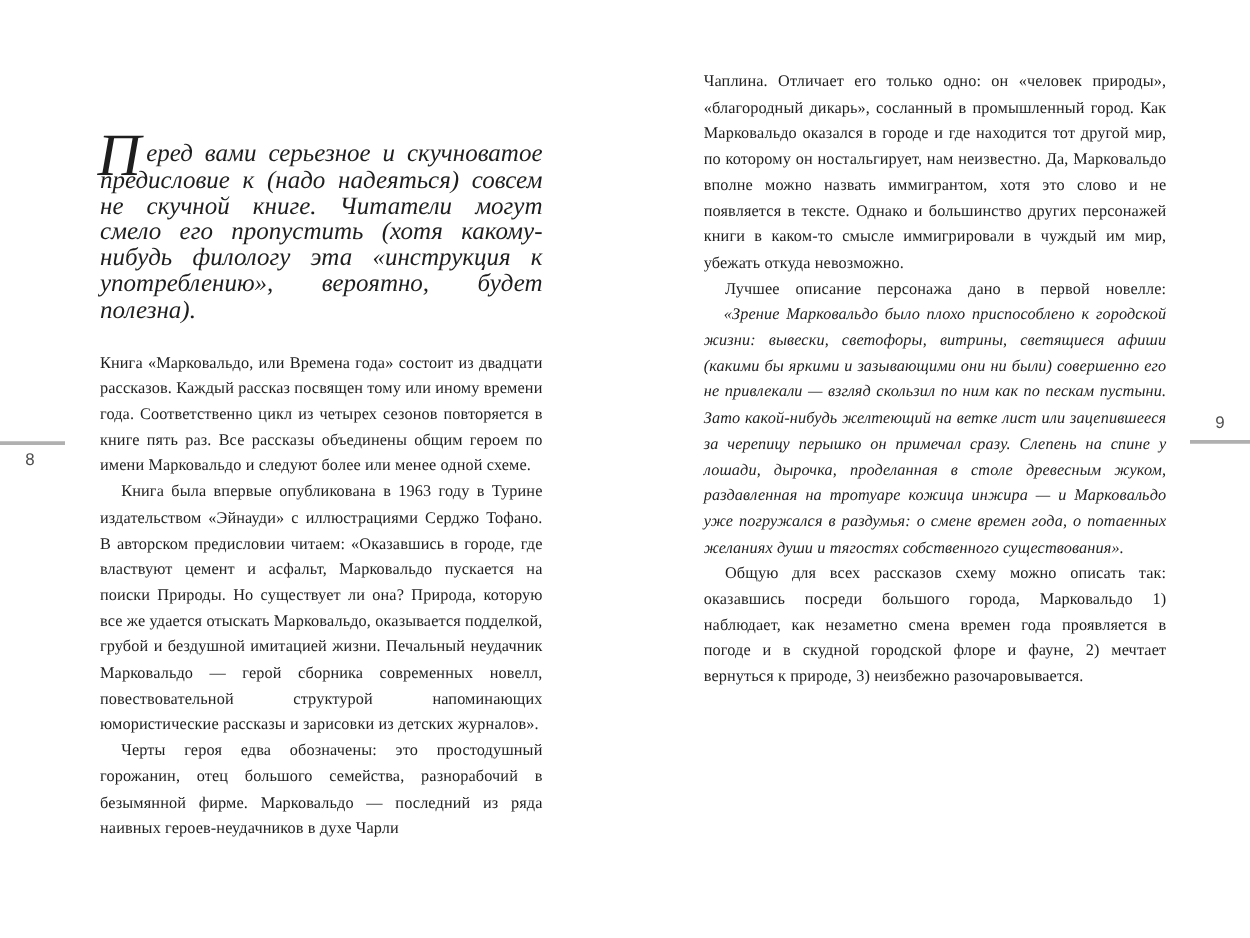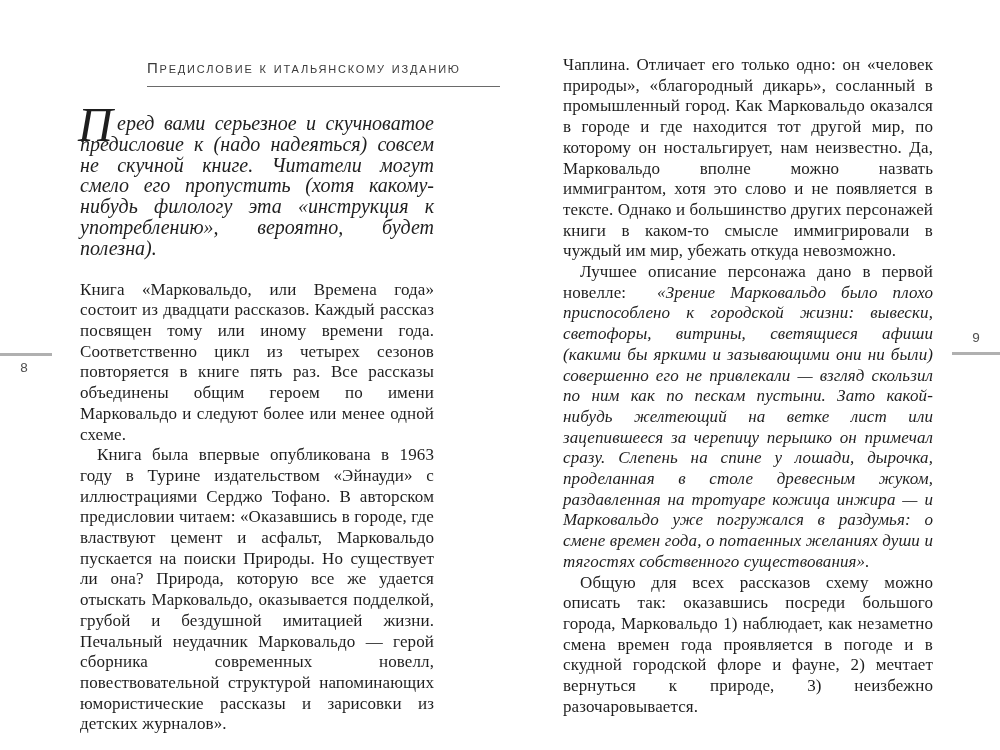--- a/index.html
+++ b/index.html
@@ -61,21 +61,21 @@
   .intro {
     margin: 113px 0 21px 0;
     font-style: italic;
     font-size: 20px;
     line-height: 20.8px;
     text-align: justify;
     text-indent: 37px;
   }
   .bp {
     margin: 0;
-    font-size: 17px;
+    font-size: 13px;
     line-height: 20.7px;
     text-align: justify;
     letter-spacing: 0.1px;
   }
   .ind { text-indent: 17px; }
   .quote-i { font-style: italic; margin-left: 16px; }
 
   
   .edge-rule {
     position: absolute;
@@ -93,29 +93,27 @@
     text-align: center;
   }
   .pnum-left  { left: 15px;  top: 360px; }
   .pnum-right { left: 967px; top: 330px; }
 </style>
 </head>
 <body>
 
 <div class="spread">
 
-  <div class="chapter-header">
-    <div class="chapter-title">Предисловие к итальянскому изданию</div>
-  </div>
 
   <div class="page-left">
     <span class="dropcap">П</span>
     <p class="intro">еред вами серьезное и скучноватое предисловие к (надо надеяться) совсем не скучной книге. Читатели могут смело его пропустить (хотя какому-нибудь филологу эта «инструкция к употреблению», вероятно, будет полезна).</p>
     <p class="bp">Книга «Марковальдо, или Времена года» состоит из двадцати рассказов. Каждый рассказ посвящен тому или иному времени года. Соответственно цикл из четырех сезонов повторяется в книге пять раз. Все рассказы объединены общим героем по имени Марковальдо и следуют более или менее одной схеме.</p>
     <p class="bp ind">Книга была впервые опубликована в 1963 году в Турине издательством «Эйнауди» с иллюстрациями Серджо Тофано. В авторском предисловии читаем: «Оказавшись в городе, где властвуют цемент и асфальт, Марковальдо пускается на поиски Природы. Но существует ли она? Природа, которую все же удается отыскать Марковальдо, оказывается подделкой, грубой и бездушной имитацией жизни. Печальный неудачник Марковальдо — герой сборника современных новелл, повествовательной структурой напоминающих юмористические рассказы и зарисовки из детских журналов».</p>
+    <p class="bp ind">Черты героя едва обозначены: это простодушный горожанин, отец большого семейства, разнорабочий в безымянной фирме. Марковальдо — последний из ряда наивных героев-неудачников в духе Чарли</p>
   </div>
 
   <div class="page-right">
     <p class="bp">Чаплина. Отличает его только одно: он «человек природы», «благородный дикарь», сосланный в промышленный город. Как Марковальдо оказался в городе и где находится тот другой мир, по которому он ностальгирует, нам неизвестно. Да, Марковальдо вполне можно назвать иммигрантом, хотя это слово и не появляется в тексте. Однако и большинство других персонажей книги в каком-то смысле иммигрировали в чуждый им мир, убежать откуда невозможно.</p>
     <p class="bp ind"><span>Лучшее описание персонажа дано в первой новелле: </span><span class="quote-i">«Зрение Марковальдо было плохо приспособлено к городской жизни: вывески, светофоры, витрины, светящиеся афиши (какими бы яркими и зазывающими они ни были) совершенно его не привлекали — взгляд скользил по ним как по пескам пустыни. Зато какой-нибудь желтеющий на ветке лист или зацепившееся за черепицу перышко он примечал сразу. Слепень на спине у лошади, дырочка, проделанная в столе древесным жуком, раздавленная на тротуаре кожица инжира — и Марковальдо уже погружался в раздумья: о смене времен года, о потаенных желаниях души и тягостях собственного существования».</span></p>
     <p class="bp ind">Общую для всех рассказов схему можно описать так: оказавшись посреди большого города, Марковальдо 1) наблюдает, как незаметно смена времен года проявляется в погоде и в скудной городской флоре и фауне, 2) мечтает вернуться к природе, 3) неизбежно разочаровывается.</p>
   </div>
 
   <div class="edge-rule edge-rule-left"></div>
   <div class="pnum pnum-left">8</div>

